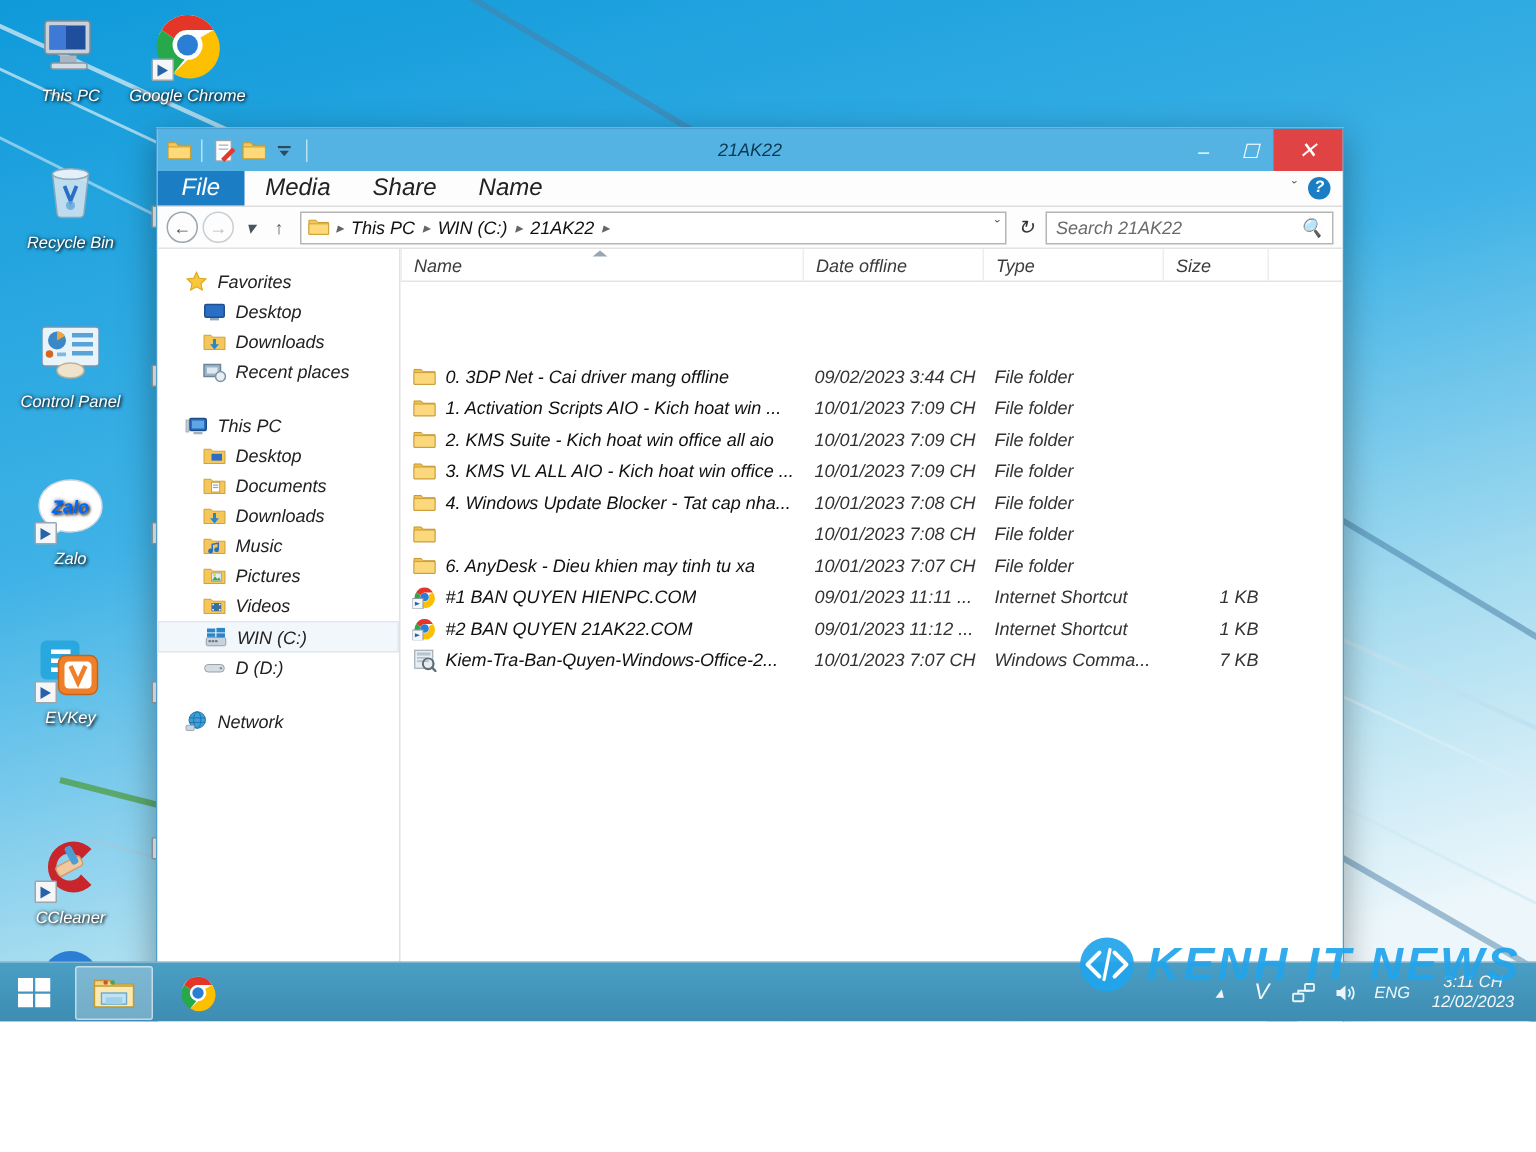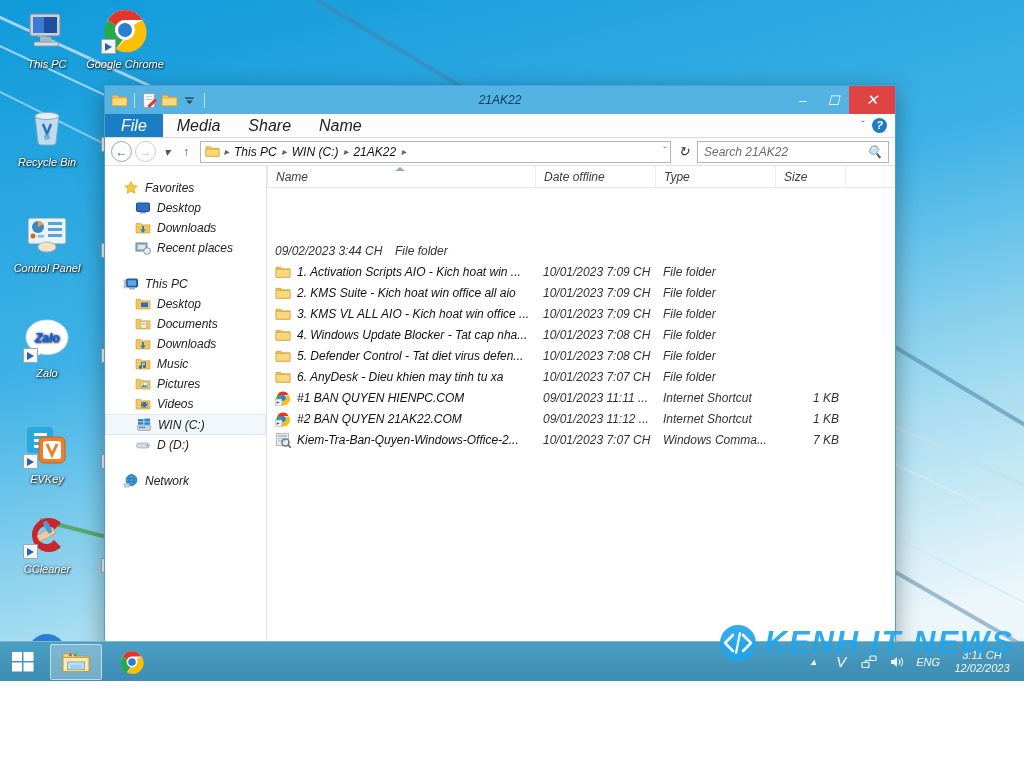--- a/index.html
+++ b/index.html
@@ -348,21 +348,21 @@
           <rect x="11" y="24" width="13" height="3" fill="#fff"></rect>
           <rect x="16" y="16" width="26" height="26" rx="5" fill="#ef7f28" stroke="#c4641a"></rect>
           <rect x="20" y="20" width="18" height="18" rx="3" fill="#fff"></rect>
           <path d="M24 23 l5 11 l5 -11" fill="none" stroke="#ef7f28" stroke-width="3"></path>
         </svg>
         <span class="shortcut-arrow"></span>
       </div>
       <span class="lbl">EVKey</span>
     </div>
 
-    <div class="dicon" style="left:8px; top:511px;">
+    <div class="dicon" style="left:8px; top:554px;">
       <div class="glyph">
         <svg width="48" height="48" viewBox="0 0 48 48">
           <path d="M38 12 A17 17 0 1 0 38 36 L31 29 A9 9 0 1 1 31 19 z" fill="#c9252c"></path>
           <rect x="14" y="20" width="18" height="7" rx="2" fill="#f1c9a0" stroke="#cf9f72" transform="rotate(-28 23 23)"></rect>
           <rect x="22" y="10" width="5" height="13" rx="2" fill="#4a9fd4" transform="rotate(-28 24 16)"></rect>
         </svg>
         <span class="shortcut-arrow"></span>
       </div>
       <span class="lbl">CCleaner</span>
     </div>
@@ -717,20 +717,27 @@
           <div class="sortmark"></div>
           <div class="col c-name">Name</div>
           <div class="col c-date">Date offline</div>
           <div class="col c-type">Type</div>
           <div class="col c-size">Size</div>
           <div class="col c-rest"></div>
         </div>
 
         <div class="rows" id="rows">
             <div class="row">
+              <div class="cell name">
+                <span class="fico"><svg width="16" height="16" viewBox="0 0 16 16">
+                    <path d="M1 3.3 h4.8 l1.3 1.5 H15 V13.2 H1 z" fill="#f0bf4e" stroke="#c0922a" stroke-width=".6"></path>
+                    <path d="M1 5.4 h14 V13.2 H1 z" fill="#fbd87c" stroke="#c0922a" stroke-width=".5"></path>
+                  </svg></span>
+                <span class="nm-txt">0. 3DP Net - Cai driver mang offline</span>
+              </div>
               <div class="cell date">09/02/2023 3:44 CH</div>
               <div class="cell type">File folder</div>
               <div class="cell size"></div>
             </div>
             <div class="row">
               <div class="cell name">
                 <span class="fico"><svg width="16" height="16" viewBox="0 0 16 16">
                     <path d="M1 3.3 h4.8 l1.3 1.5 H15 V13.2 H1 z" fill="#f0bf4e" stroke="#c0922a" stroke-width=".6"></path>
                     <path d="M1 5.4 h14 V13.2 H1 z" fill="#fbd87c" stroke="#c0922a" stroke-width=".5"></path>
                   </svg></span>
@@ -775,21 +782,20 @@
               <div class="cell date">10/01/2023 7:08 CH</div>
               <div class="cell type">File folder</div>
               <div class="cell size"></div>
             </div>
             <div class="row">
               <div class="cell name">
                 <span class="fico"><svg width="16" height="16" viewBox="0 0 16 16">
                     <path d="M1 3.3 h4.8 l1.3 1.5 H15 V13.2 H1 z" fill="#f0bf4e" stroke="#c0922a" stroke-width=".6"></path>
                     <path d="M1 5.4 h14 V13.2 H1 z" fill="#fbd87c" stroke="#c0922a" stroke-width=".5"></path>
                   </svg></span>
-                <span class="nm-txt">5. Defender Control - Tat diet virus defen...</span>
               </div>
               <div class="cell date">10/01/2023 7:08 CH</div>
               <div class="cell type">File folder</div>
               <div class="cell size"></div>
             </div>
             <div class="row">
               <div class="cell name">
                 <span class="fico"><svg width="16" height="16" viewBox="0 0 16 16">
                     <path d="M1 3.3 h4.8 l1.3 1.5 H15 V13.2 H1 z" fill="#f0bf4e" stroke="#c0922a" stroke-width=".6"></path>
                     <path d="M1 5.4 h14 V13.2 H1 z" fill="#fbd87c" stroke="#c0922a" stroke-width=".5"></path>

